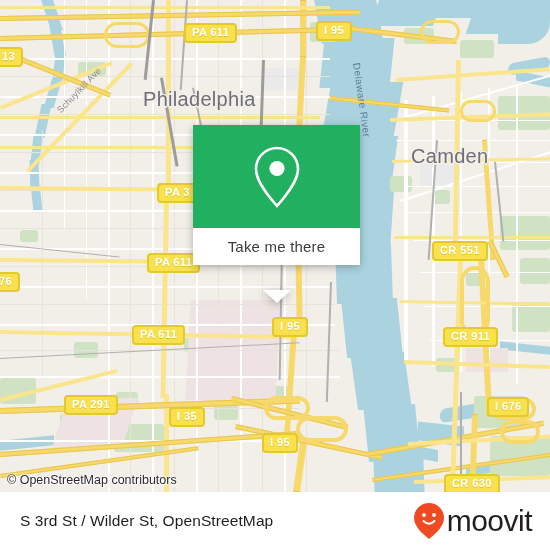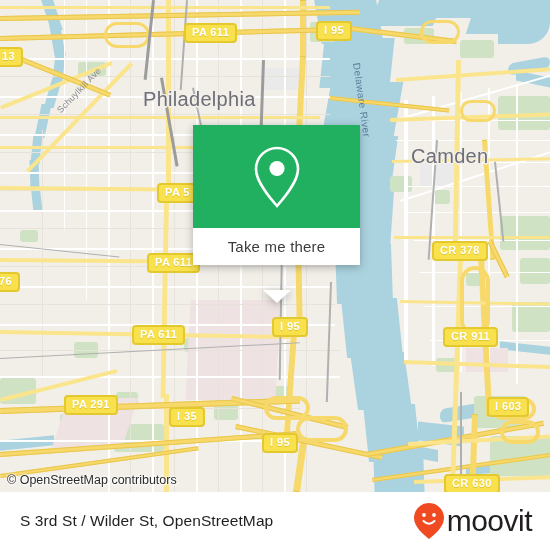--- a/index.html
+++ b/index.html
@@ -331,31 +331,31 @@
     <div class="place" style="left:411px;top:145px;">Camden</div>
     <div class="place" style="left:143px;top:88px;">Philadelphia</div>
 
     <div class="riverlabel" style="left:362px;top:62px;transform:rotate(82deg);transform-origin:0 0;">Delaware River</div>
 
     <div class="streetlabel" style="left:55px;top:108px;transform:rotate(-46deg);transform-origin:0 0;">Schuylkill Ave</div>
 
     <div class="shield" style="left:-6px;top:47px;">13</div>
     <div class="shield" style="left:184px;top:23px;">PA 611</div>
     <div class="shield" style="left:316px;top:21px;">I 95</div>
-    <div class="shield" style="left:157px;top:183px;">PA 5</div>
+    <div class="shield" style="left:157px;top:183px;">PA 3</div>
     <div class="shield" style="left:147px;top:253px;">PA 611</div>
     <div class="shield" style="left:-9px;top:272px;">76</div>
     <div class="shield" style="left:132px;top:325px;">PA 611</div>
     <div class="shield" style="left:272px;top:317px;">I 95</div>
     <div class="shield" style="left:64px;top:395px;">PA 291</div>
     <div class="shield" style="left:169px;top:407px;">I 35</div>
     <div class="shield" style="left:262px;top:433px;">I 95</div>
-    <div class="shield" style="left:432px;top:241px;">CR 378</div>
+    <div class="shield" style="left:432px;top:241px;">CR 551</div>
     <div class="shield" style="left:443px;top:327px;">CR 911</div>
-    <div class="shield" style="left:487px;top:397px;">I 603</div>
+    <div class="shield" style="left:487px;top:397px;">I 676</div>
     <div class="shield" style="left:444px;top:474px;">CR 630</div>
 
     <div id="attrib">
       <span class="txt">© OpenStreetMap contributors</span>
     </div>
 
     <div id="popup">
       <div class="head">
         <svg width="54" height="66" viewBox="0 0 54 66">
           <path d="M27 4 C15.4 4 6 13.4 6 25 C6 38 20 54 27 62 C34 54 48 38 48 25 C48 13.4 38.6 4 27 4 Z" fill="none" stroke="#ffffff" stroke-width="2.6"></path>

